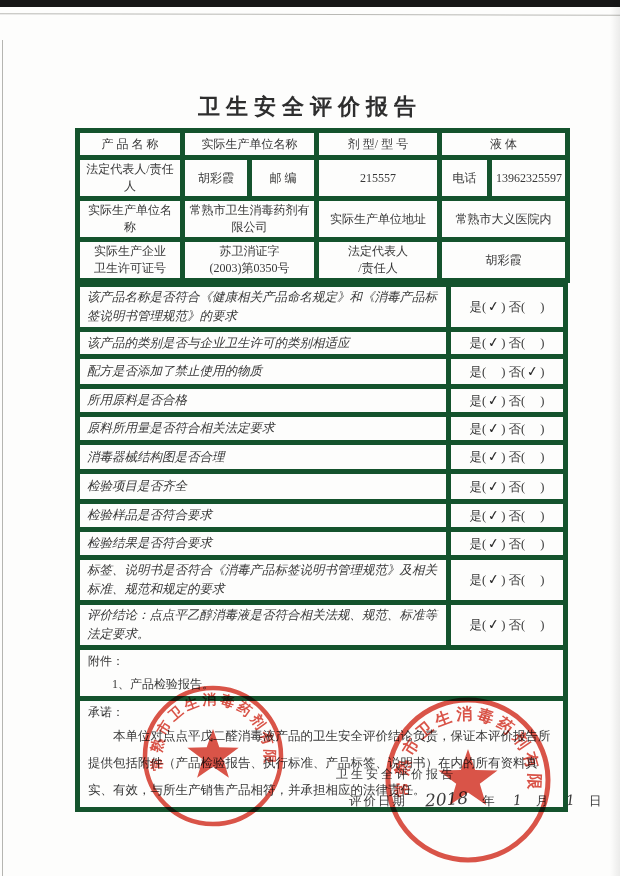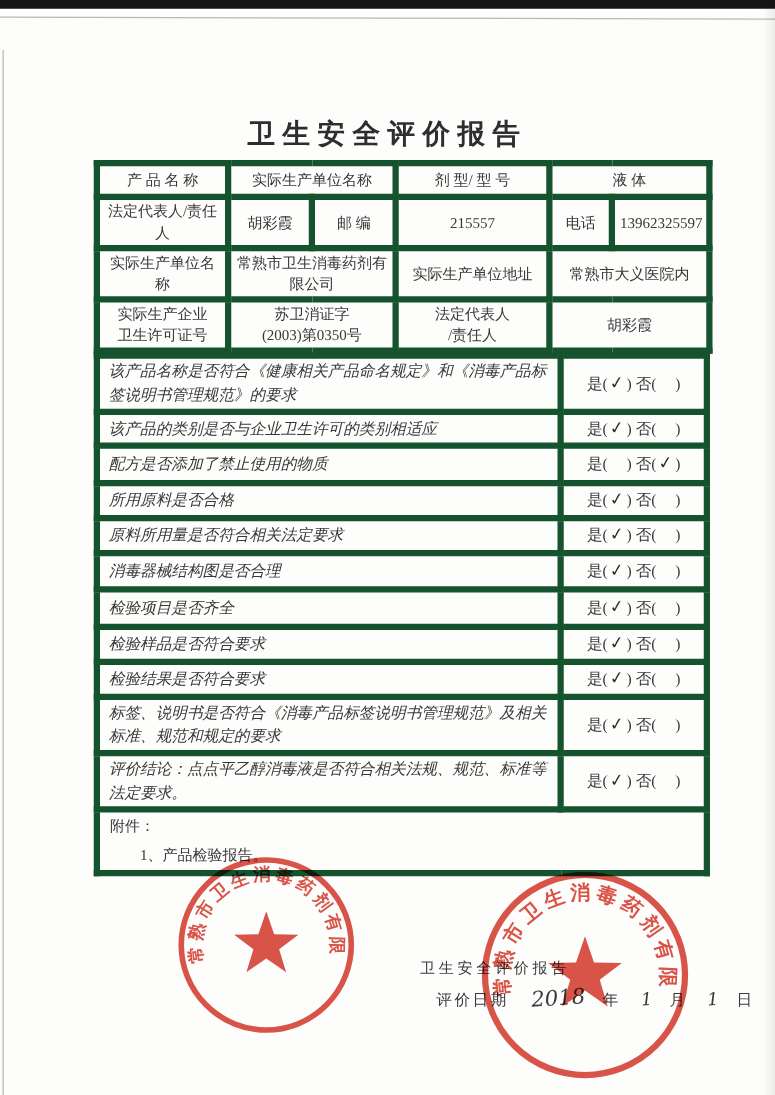--- a/index.html
+++ b/index.html
@@ -168,20 +168,26 @@
         <td class="q">评价结论：点点平乙醇消毒液是否符合相关法规、规范、标准等法定要求。</td>
         <td class="a"><span>是(</span><span class="mk">✓</span><span>)    否(</span><span class="mk"></span><span>)</span></td>
       </tr>
 
       <tr style="height:46px">
         <td class="full" colspan="2">
           <div>附件：</div>
           <div class="att-item">1、产品检验报告。</div>
         </td>
       </tr>
+      <tr style="height:82px">
+        <td class="full" colspan="2">
+          <div>承诺：</div>
+          <p class="promise-p">本单位对点点平戊二醛消毒液产品的卫生安全评价结论负责，保证本评价报告所提供包括附件（产品检验报告、执行标准、产品标签、说明书）在内的所有资料真实、有效，与所生产销售产品相符，并承担相应的法律责任。</p>
+        </td>
+      </tr>
     </tbody>
       </table>
   </div>
 
   <div class="stamp-caption">卫生安全评价报告</div>
   <div class="dateline">
     <span class="lbl">评价日期</span>
     <span class="sp1"></span>
     <span class="hand">2018</span>
     <span class="sp2"></span>

